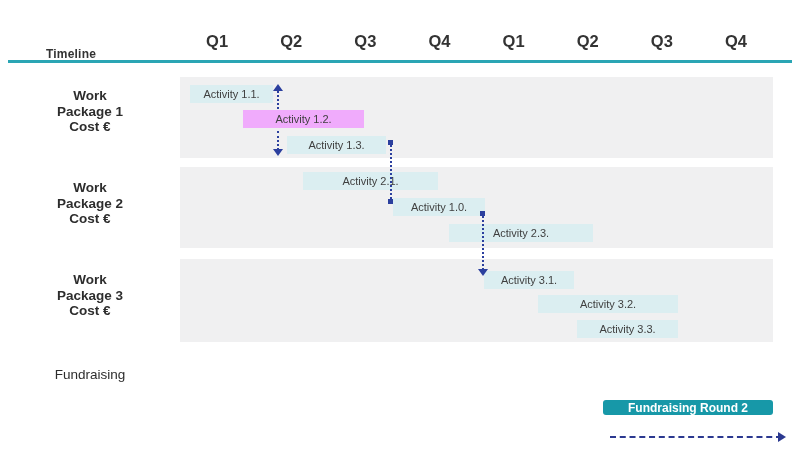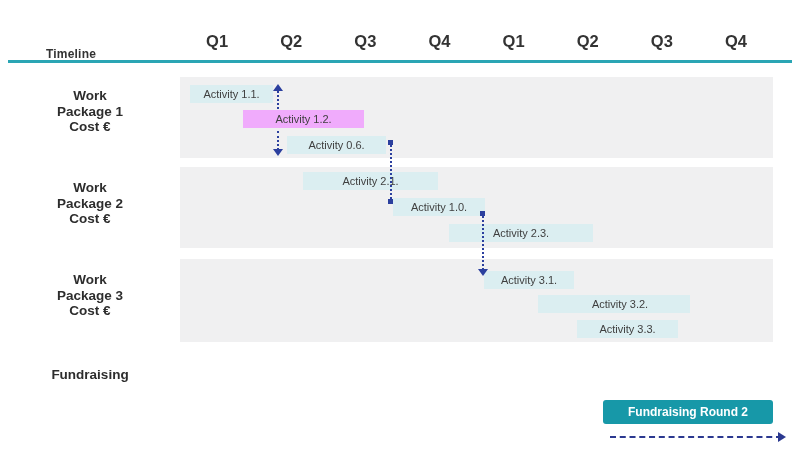--- a/index.html
+++ b/index.html
@@ -41,30 +41,30 @@
   .conn .line{position:absolute;left:0;top:0;width:0;height:100%;border-left:2px dotted #2b3f9e;}
   .conn .dot{position:absolute;left:-2px;width:5px;height:5px;background:#2b3f9e;}
   .conn .dot.top{top:-2px;}
   .conn .dot.bottom{bottom:-2px;}
   .conn .tri-up{position:absolute;left:-4px;top:-2px;width:0;height:0;
     border-left:5px solid transparent;border-right:5px solid transparent;border-bottom:7px solid #2b3f9e;}
   .conn .tri-down{position:absolute;left:-4px;bottom:-2px;width:0;height:0;
     border-left:5px solid transparent;border-right:5px solid transparent;border-top:7px solid #2b3f9e;}
   .fund-label{
     position:absolute;left:20px;width:140px;top:367px;
-    text-align:center;font-size:13.5px;font-weight:700;color:#2d2d2d;
+    text-align:center;font-size:13.5px;font-weight:400;color:#2d2d2d;
   }
   .runway-bar{
     position:absolute;left:190px;top:363px;width:500px;height:28px;
     border-radius:9px;
     display:flex;align-items:center;justify-content:center;gap:50px;
     color:#ffffff;font-size:12px;font-weight:700;
   }
   .round2-bar{
-    position:absolute;left:603px;top:400px;width:170px;height:24px;
+    position:absolute;left:603px;top:400px;width:170px;height:15px;
     border-radius:3px;
     display:flex;align-items:center;justify-content:center;
     color:#ffffff;font-size:12px;font-weight:700;
   }
   .dash-arrow{
     position:absolute;left:610px;top:436px;width:172px;height:0;
     border-top:2px dashed #2b3990;
   }
   .dash-arrow::after{
     content:'';position:absolute;right:-4px;top:-6px;width:0;height:0;
@@ -91,38 +91,38 @@
 
   <div id="gantt-layer">
       <div class="panel" style="left: 180px; top: 77px; width: 593px; height: 81px; background: rgb(240, 240, 241);"></div>
       <div class="wp-label" style="top: 88px;">
         <span class="wp-line">Work</span>
         <span class="wp-line">Package 1</span>
         <span class="wp-line">Cost €</span>
       </div>
       <div class="bar" style="left: 190px; top: 85px; width: 83px; background: rgb(219, 238, 241);">Activity 1.1.</div>
       <div class="bar" style="left: 243px; top: 110px; width: 121px; background: #f0abfc;">Activity 1.2.</div>
-      <div class="bar" style="left: 287px; top: 136px; width: 99px; background: rgb(219, 238, 241);">Activity 0.6.</div>
+      <div class="bar" style="left: 287px; top: 136px; width: 99px; background: rgb(219, 238, 241);">Activity 1.3.</div>
       <div class="panel" style="left: 180px; top: 167px; width: 593px; height: 81px; background: rgb(240, 240, 241);"></div>
       <div class="wp-label" style="top: 180px;">
         <span class="wp-line">Work</span>
         <span class="wp-line">Package 2</span>
         <span class="wp-line">Cost €</span>
       </div>
       <div class="bar" style="left: 255px; top: 172px; width: 135px; background: rgb(219, 238, 241); margin-left: 48px;">Activity 2.1.</div>
       <div class="bar" style="left: 393px; top: 198px; width: 92px; background: rgb(219, 238, 241);">Activity 1.0.</div>
       <div class="bar" style="left: 449px; top: 224px; width: 144px; background: rgb(219, 238, 241);">Activity 2.3.</div>
       <div class="panel" style="left: 180px; top: 259px; width: 593px; height: 83px; background: rgb(240, 240, 241);"></div>
       <div class="wp-label" style="top: 272px;">
         <span class="wp-line">Work</span>
         <span class="wp-line">Package 3</span>
         <span class="wp-line">Cost €</span>
       </div>
       <div class="bar" style="left: 484px; top: 271px; width: 90px; background: rgb(219, 238, 241);">Activity 3.1.</div>
-      <div class="bar" style="left: 538px; top: 295px; width: 140px; background: rgb(219, 238, 241); padding-left: 12px;">Activity 3.2.</div>
+      <div class="bar" style="left: 538px; top: 295px; width: 140px; background: rgb(219, 238, 241);">Activity 3.2.</div>
       <div class="bar" style="left: 577px; top: 320px; width: 101px; background: rgb(219, 238, 241);">Activity 3.3.</div>
       <div class="conn" style="left: 277px; top: 86px; height: 23px;">
         <div class="line"></div>
         <div class="tri-up"></div>
       </div>
       <div class="conn" style="left: 277px; top: 131px; height: 23px;">
         <div class="line"></div>
         <div class="tri-down"></div>
       </div>
       <div class="conn" style="left: 390px; top: 142px; height: 60px;">

